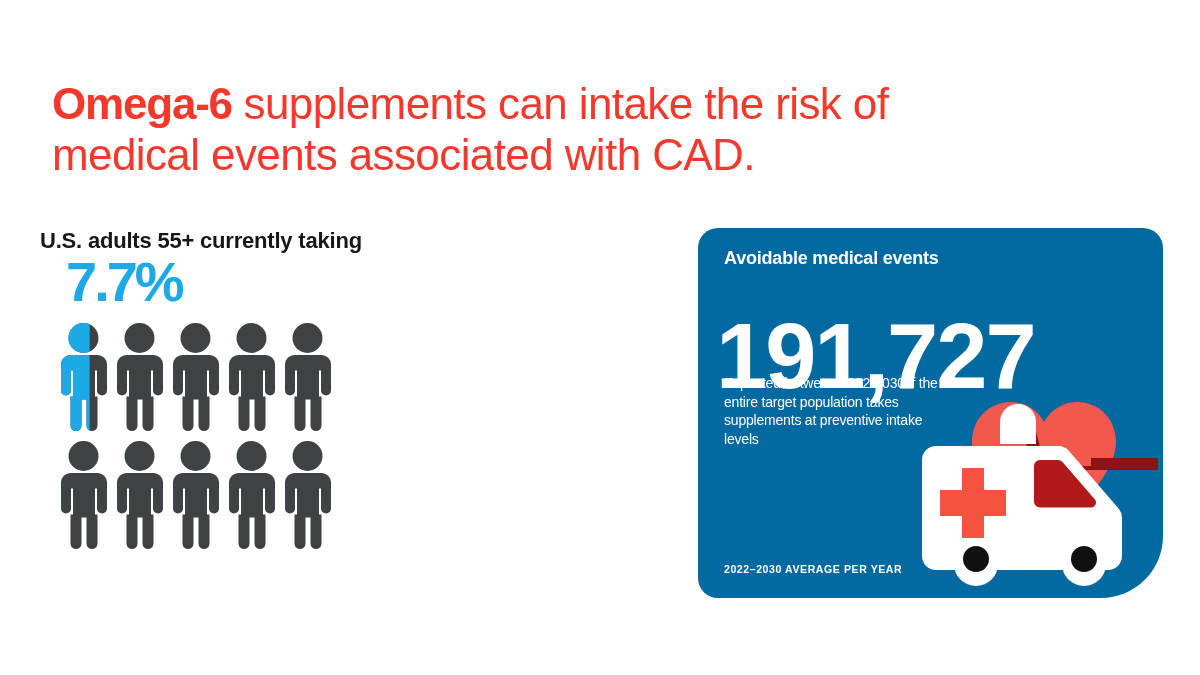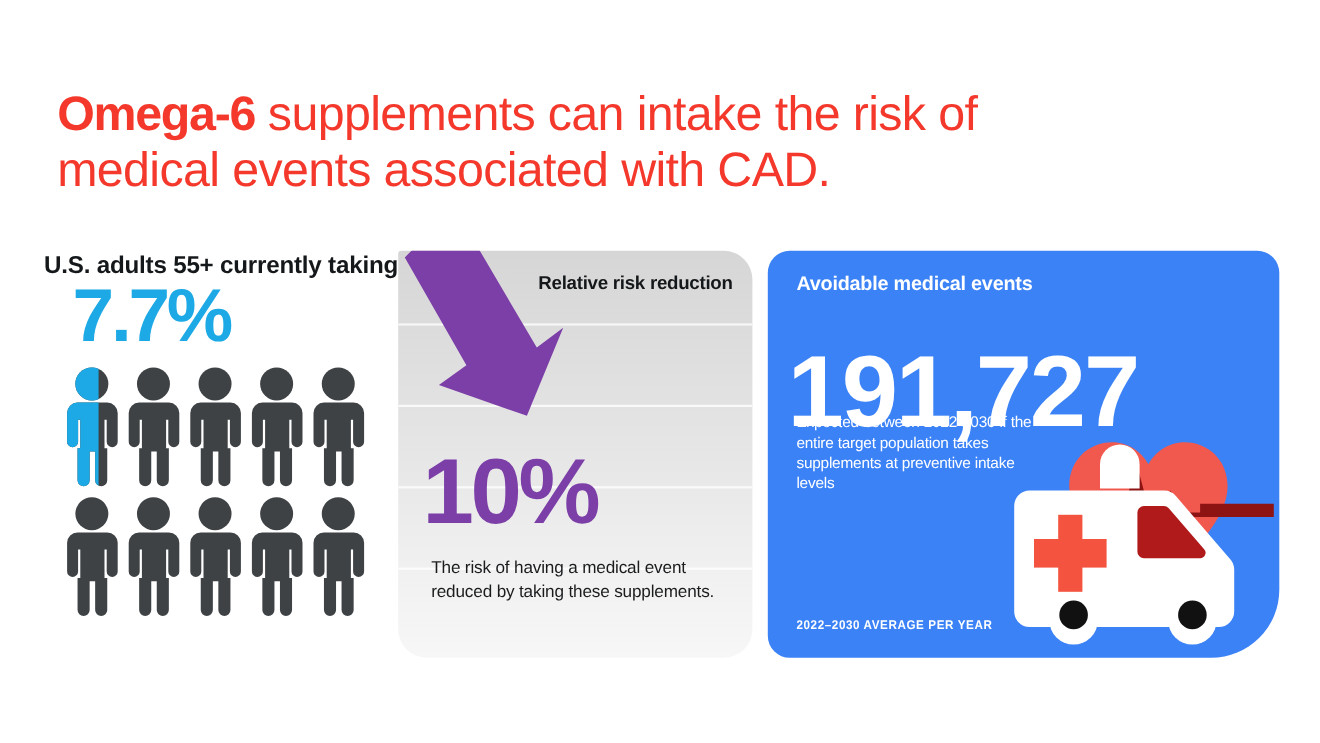--- a/index.html
+++ b/index.html
@@ -17,21 +17,21 @@
   .headline .strong { font-weight:800; letter-spacing:-1.2px; }
 
   
   .left-panel { position:absolute; left:40px; top:228px; width:310px; height:372px; }
   .left-label {
     font-size:22px; font-weight:700; color:#15181A; letter-spacing:-0.2px;
     white-space:nowrap;
   }
   .big-pct {
     margin-top:2px; margin-left:26px;
-    font-size:68px; line-height:0.92; font-weight:800; color:#1CA9E6;
+    font-size:56px; line-height:0.92; font-weight:800; color:#1CA9E6;
     letter-spacing:-3px;
   }
   .people-grid { margin-top:14px; margin-left:18px; width:280px; }
   .people-row { display:flex; gap:5px; height:110px; }
   .people-row + .people-row { margin-top:8px; }
   .person { position:relative; width:51px; height:110px; }
 
   .person svg { display:block; width:51px; height:110px; }
 
   
@@ -170,38 +170,22 @@
         </div>
         <div class="person">
           <svg viewBox="0 0 51 110">
               <use href="#figBody" fill="#3E4244"></use>
             </svg>
         </div>
       </div>
     </div>
   </div>
 
-  <div class="gray-card">
-    <div class="band-line" style="top:66px;"></div>
-    <div class="band-line" style="top:140px;"></div>
-    <div class="band-line" style="top:214px;"></div>
-    <div class="band-line" style="top:288px;"></div>
-
-    <div class="arrow-wrap">
-      <svg viewBox="0 0 170 160" width="170" height="160" xmlns="http://www.w3.org/2000/svg">
-        <path d="M26,-6 L66,-6 L126,96 L150,78 L117,158 L37,130 L62,112 L6,14 Z" fill="#7C3FA8"></path>
-      </svg>
-    </div>
-
-    <div class="mid-title">Relative risk reduction</div>
-    <div class="mid-pct" style="color: rgb(124, 63, 168);">10%</div>
-    <div class="mid-body">The risk of having a medical event reduced by taking these supplements.</div>
-  </div>
-
-  <div class="red-card" style="background: #3b82f6;">
+
+  <div class="red-card" style="background: #0369a1;">
     <div class="red-title">Avoidable medical events</div>
     <div class="red-number">191,727</div>
     <div class="red-body">Expected between 2022-2030 if the entire target population takes supplements at preventive intake levels</div>
     <div class="red-footer">2022–2030 AVERAGE PER YEAR</div>
 
     <div class="graphic-wrap">
       <svg viewBox="0 0 262 250" width="262" height="250" xmlns="http://www.w3.org/2000/svg">
 
         <g>
           <path d="M128,178 C128,178 56,130 56,86 C56,62 74,46 95,46 C110,46 122,55 128,66 C134,55 146,46 161,46 C182,46 200,62 200,86 C200,130 128,178 128,178 Z" fill="#F2594E"></path>

